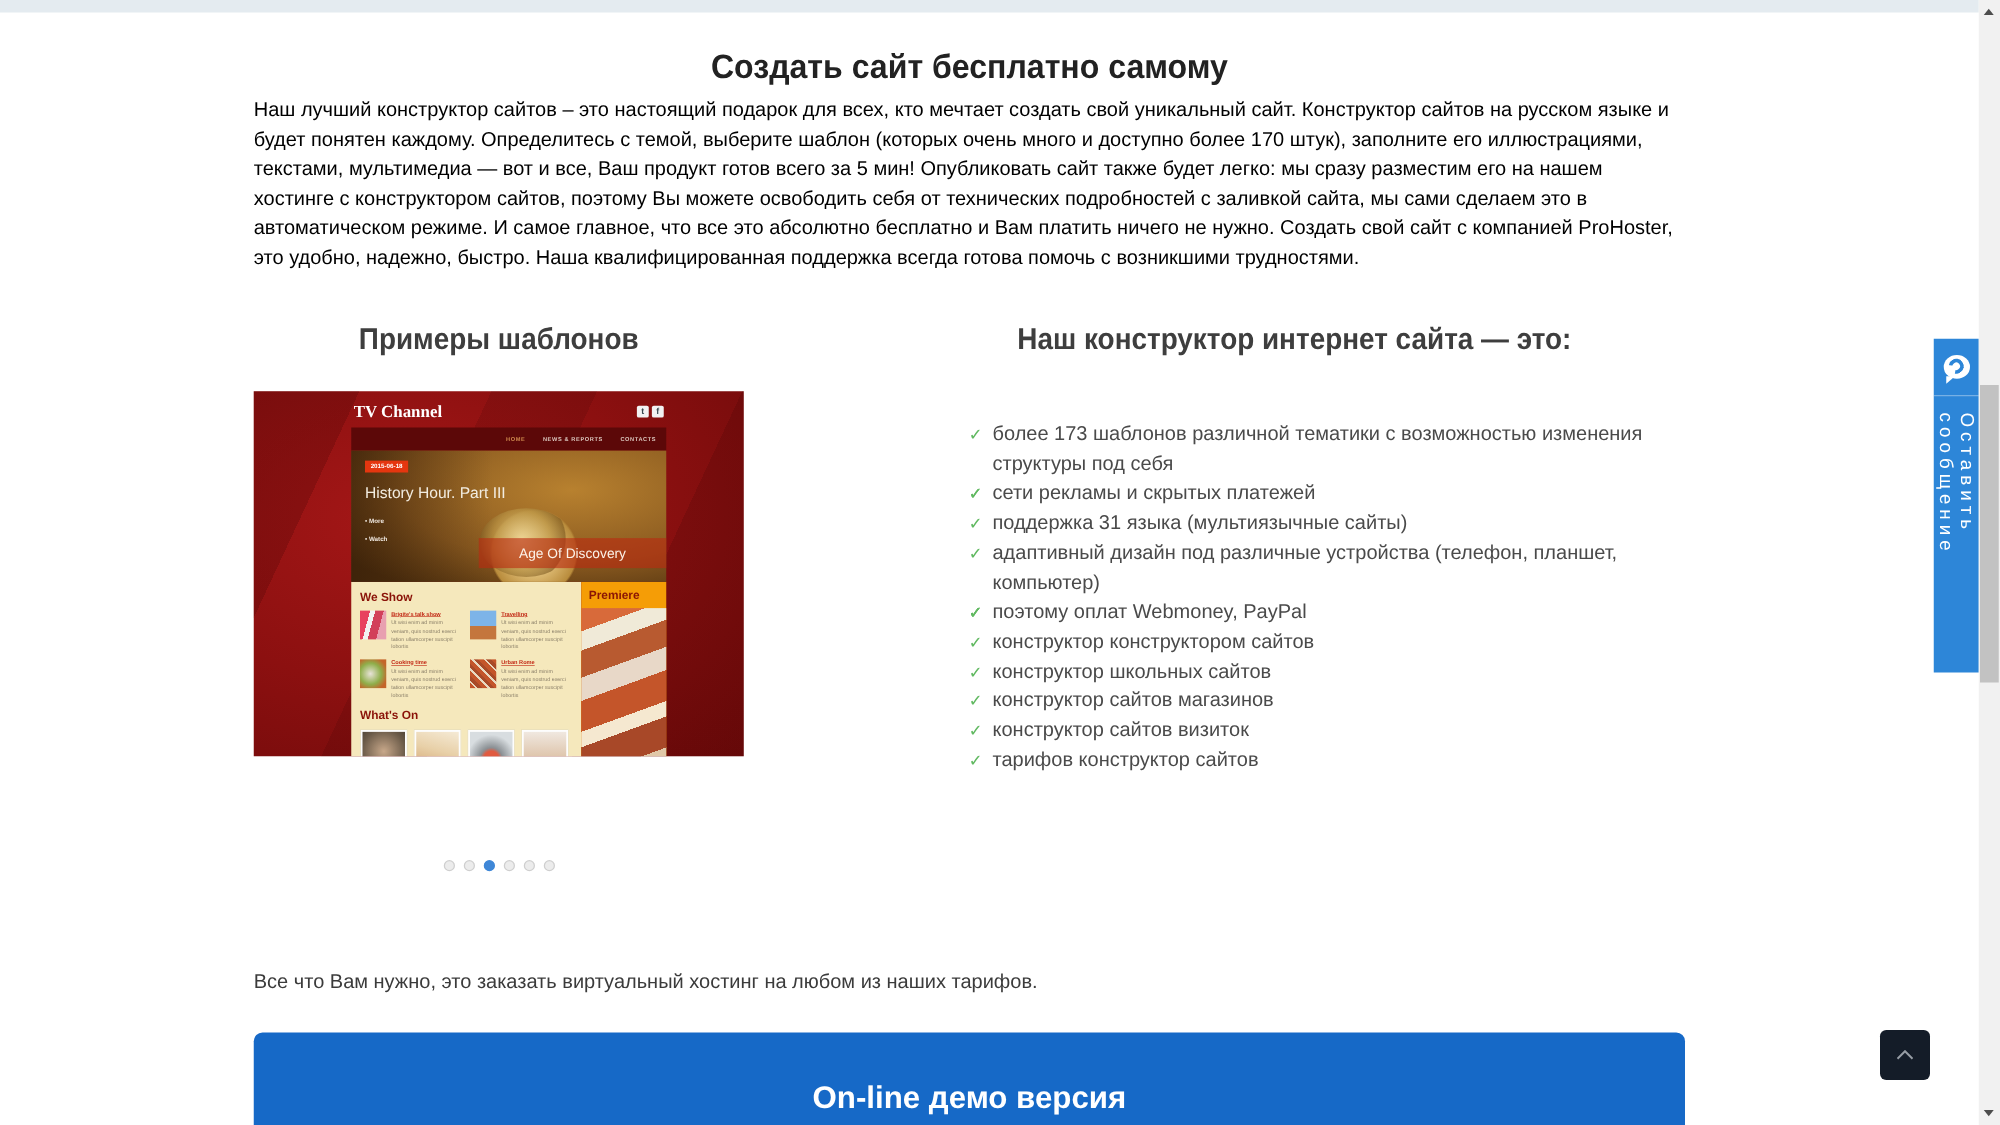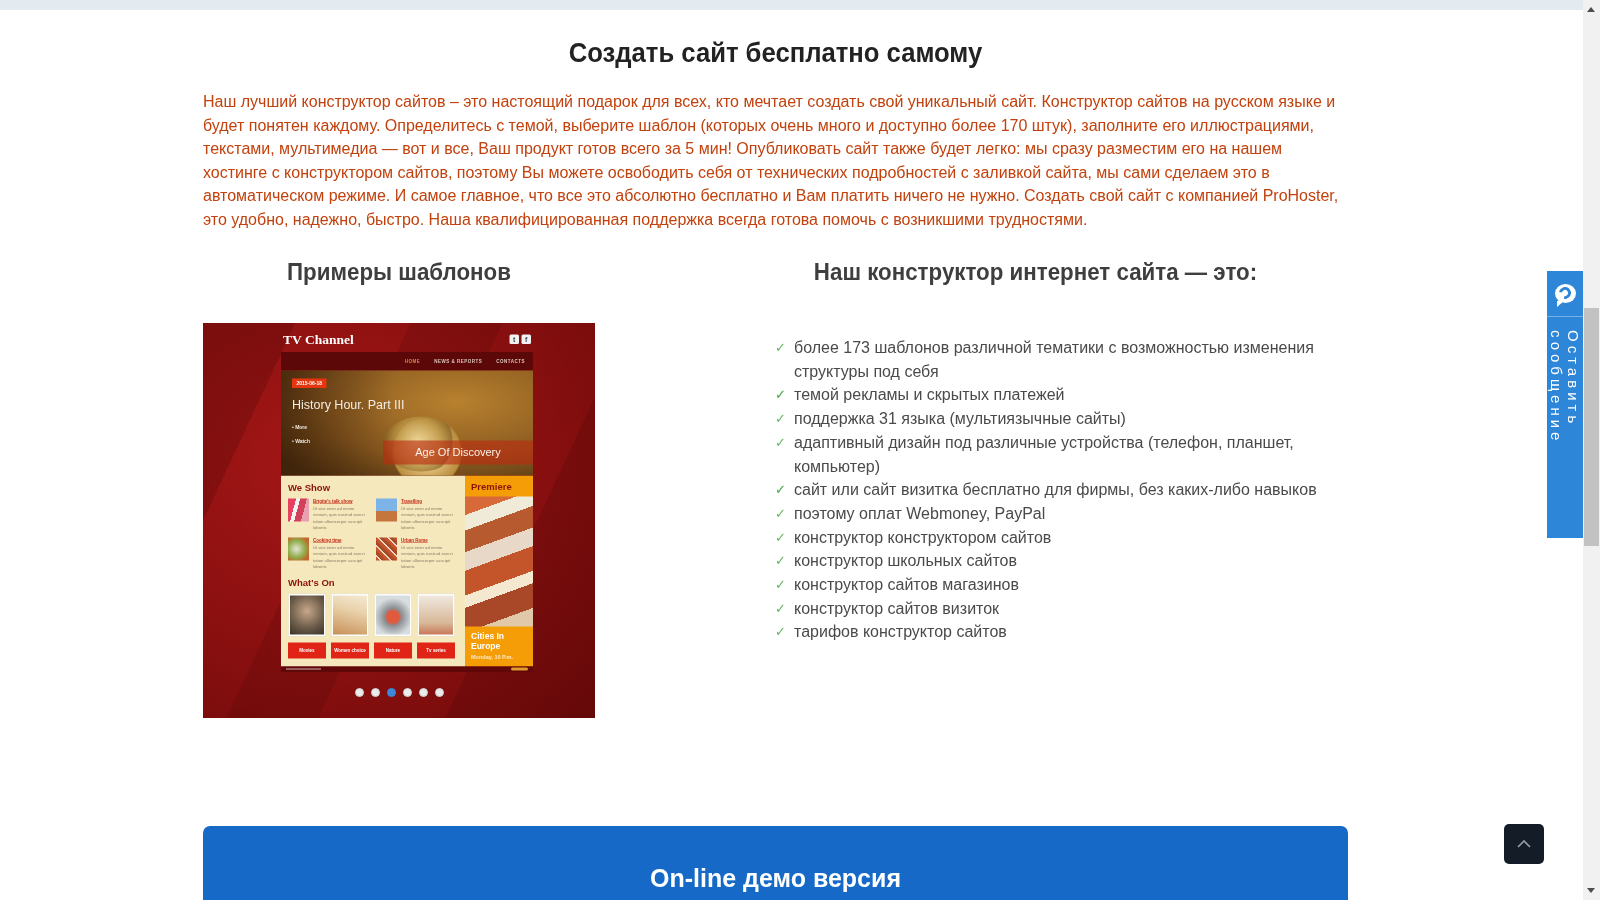--- a/index.html
+++ b/index.html
@@ -32,22 +32,22 @@
     display:block; margin:13px auto 0; height:200px; }
 
   
   .scroll-top { position:absolute; left:1504px; top:824px; width:40px; height:40px;
     background:#141c28; border-radius:5px; display:flex; align-items:center; justify-content:center; cursor:pointer; }
 
   
   .container { position:absolute; left:203px; top:0; width:1145px; height:900px; }
   .h1 { position:absolute; top:38px; left:0; width:1145px; text-align:center;
     font-size:27px; font-weight:bold; color:#222; transform:scaleX(.95); }
-  .intro { position:absolute; top:90px; left:0; width:1145px;
-    font-size:16px; line-height:23.5px; color:#c2410c; }
+  .intro { position:absolute; top:77px; left:0; width:1145px;
+    font-size:16px; line-height:23.5px; color:#000000; }
   .h2 { position:absolute; top:258px; text-align:center; font-size:24px; font-weight:bold;
     color:#3e3e3e; transform:scaleX(.93); }
   .h2-left { left:0; width:392px; }
   .h2-right { left:540px; width:585px; }
 
   .note { position:absolute; top:777px; left:0; font-size:16px; color:#3b3b3b; }
   .demo-btn { position:absolute; top:826px; left:0; width:1145px; height:90px;
     background:#1669c7; border:none; border-radius:7px; color:#fff;
     font-family:"Liberation Sans", sans-serif; font-size:25px; font-weight:bold; cursor:pointer;
     padding-top:14px; text-align:center; }
@@ -56,21 +56,21 @@
   .features { position:absolute; top:336px; left:572px; width:556px; list-style:none; }
   .features li { position:relative; padding-left:19px; font-size:16px; line-height:23.7px; color:#4a4a4a; }
   .check { position:absolute; left:0; top:0; color:#61b961; font-size:13px; }
 
   
   .dots { position:absolute; top:688px; left:0; width:392px; display:flex; justify-content:center; gap:7px; }
   .dot { width:9px; height:9px; border-radius:50%; background:#ececec; border:1px solid #cfcfcf; cursor:pointer; }
   .dot.active { background:#3f87d7; border-color:#3f87d7; }
 
   
-  .tpl { position:absolute; top:323px; left:0; width:392px; height:395px; overflow:hidden; cursor:pointer;
+  .tpl { position:absolute; top:313px; left:0; width:392px; height:292px; overflow:hidden; cursor:pointer;
     background:
       linear-gradient(115deg, rgba(50,0,0,.20) 0 16%, rgba(0,0,0,0) 16% 36%,
         rgba(50,0,0,.14) 36% 52%, rgba(0,0,0,0) 52% 74%, rgba(50,0,0,.16) 74%),
       radial-gradient(ellipse at 30% 35%, #a51717, #8c1010 50%, #6f0a0a); }
   .tpl-site { position:absolute; left:78px; top:3px; width:504px; height:692px;
     transform:scale(.5); transform-origin:0 0; }
   .t-header { height:52px; display:flex; align-items:center; justify-content:space-between; padding:0 4px; }
   .t-logo { font-family:"Liberation Serif", serif; font-size:27px; font-weight:bold; color:#fff; }
   .t-social { display:flex; gap:5px; }
   .t-soc { width:19px; height:19px; background:#f2f2f2; border-radius:3px; color:#37474f;
@@ -234,33 +234,34 @@
     <span class="dot"></span>
     <span class="dot active"></span>
     <span class="dot"></span>
     <span class="dot"></span>
     <span class="dot"></span>
   </div>
 
   <ul class="features">
     <li><span class="check">✓</span><span>более 173 шаблонов различной тематики с возможностью изменения структуры под себя</span></li>
     <li><span class="check">✓</span></li>
-    <li><span class="check">✓</span><span>темой рекламы и скрытых платежей</span></li>
+    <li><span class="check">✓</span><span>сети рекламы и скрытых платежей</span></li>
     <li><span class="check">✓</span><span>поддержка 31 языка (мультиязычные сайты)</span></li>
     <li><span class="check">✓</span><span>адаптивный дизайн под различные устройства (телефон, планшет, компьютер)</span></li>
     <li><span class="check">✓</span></li>
-    <li><span class="check">✓</span><span>сайт или сайт визитка бесплатно для фирмы, без каких-либо навыков</span></li>
+    <li><span class="check">✓</span></li>
     <li><span class="check">✓</span><span>поэтому оплат Webmoney, PayPal</span></li>
     <li><span class="check">✓</span><span>конструктор конструктором сайтов</span></li>
     <li><span class="check">✓</span><span>конструктор школьных сайтов</span></li>
     <li><span class="check">✓</span><span>конструктор сайтов магазинов</span></li>
     <li><span class="check">✓</span><span>конструктор сайтов визиток</span></li>
     <li><span class="check">✓</span><span>тарифов конструктор сайтов</span></li>
   </ul>
 
+  <p class="note">Все что Вам нужно, это заказать виртуальный хостинг на любом из наших тарифов.</p>
   <button class="demo-btn">On-line демо версия</button>
 </div>
 
 <div class="feedback-tab">
   <div class="fb-icon-box">
     <span class="fb-bubble">
         <span class="fb-swirl"></span>
       </span>
   </div>
   <span class="fb-label">Оставить сообщение</span>

